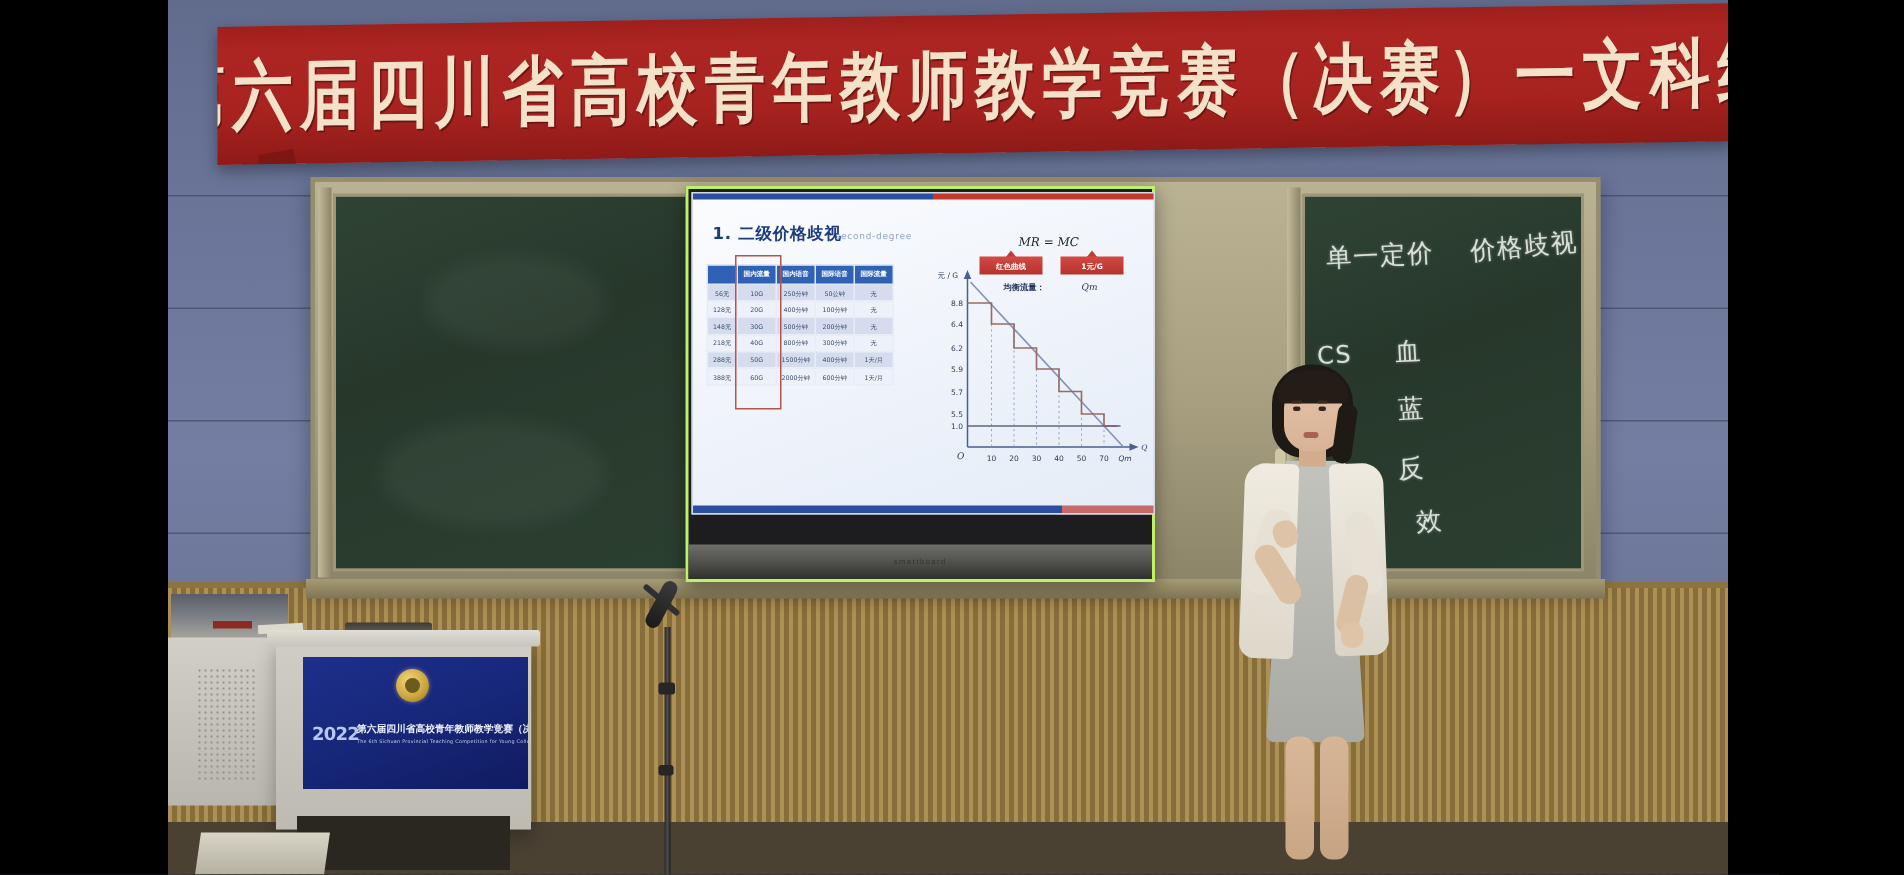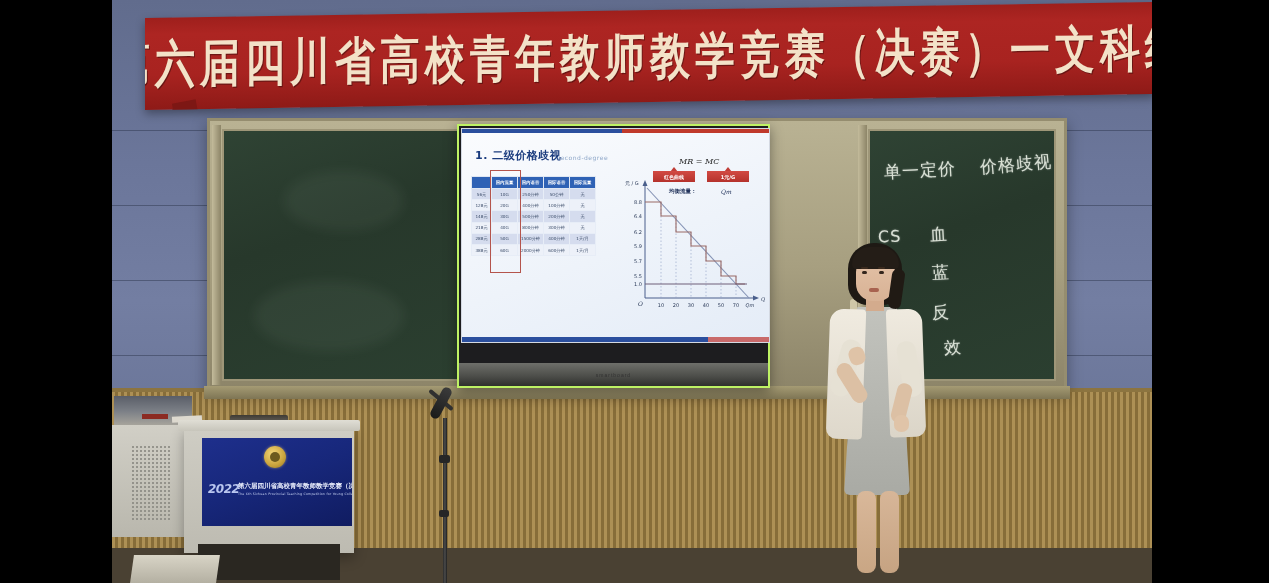--- a/index.html
+++ b/index.html
@@ -267,21 +267,21 @@
     width: 22px; height: 22px; border-radius: 50%;
     background: radial-gradient(circle at 40% 35%, #f4d77a 0%, #c9a33c 60%, #8e7124 100%);
     box-shadow: 0 0 3px rgba(255,220,140,.5);
   }
   .emblem-core {
     position: absolute; left: 6px; top: 6px; width: 10px; height: 10px;
     border-radius: 50%; background: #6d5a1e;
   }
   .sign-year {
     position: absolute; left: 6px; top: 44px;
-    color: #b9c6ef; font-size: 12px; font-weight: bold; font-style: italic;
+    color: #b9c6ef; font-size: 12px; font-weight: bold; 
     font-family: "DejaVu Sans", sans-serif;
     letter-spacing: -.5px;
   }
   .sign-cn {
     position: absolute; left: 36px; top: 44px;
     color: #eef2ff; font-size: 6.5px; font-weight: bold;
     white-space: nowrap;
     font-family: "DejaVu Sans", sans-serif;
   }
   .sign-en {

